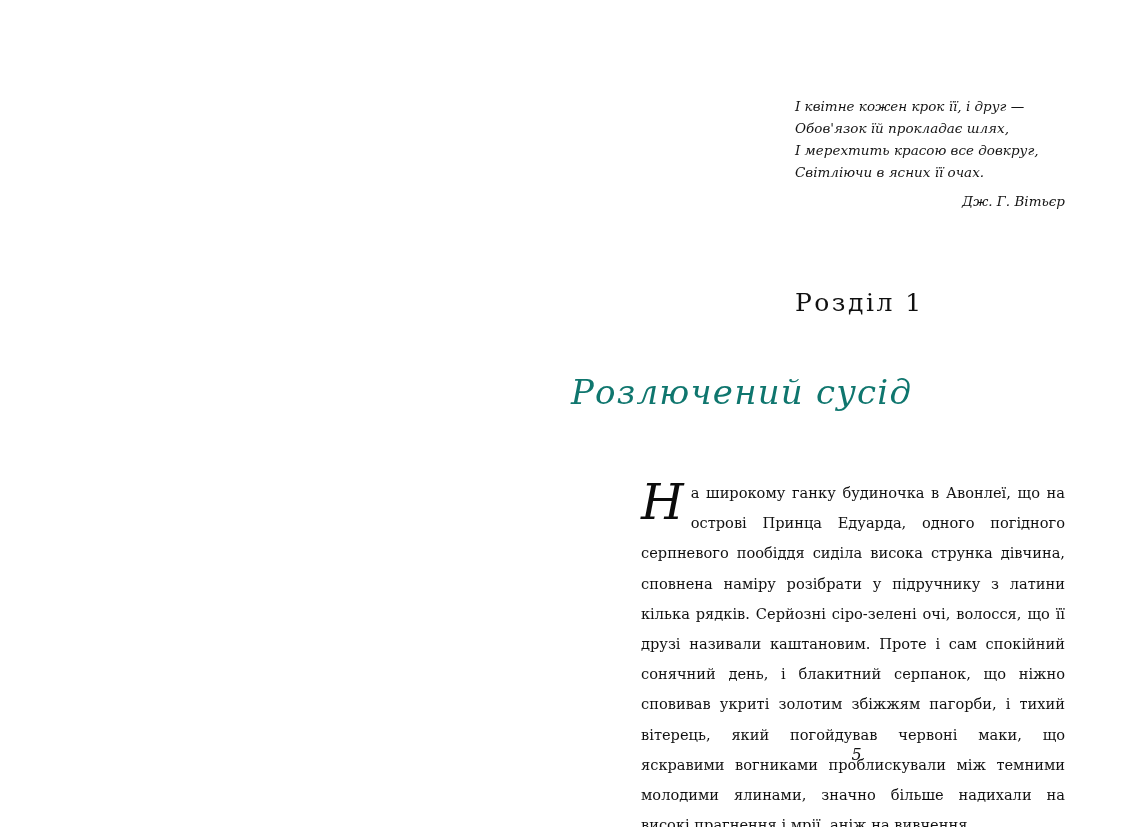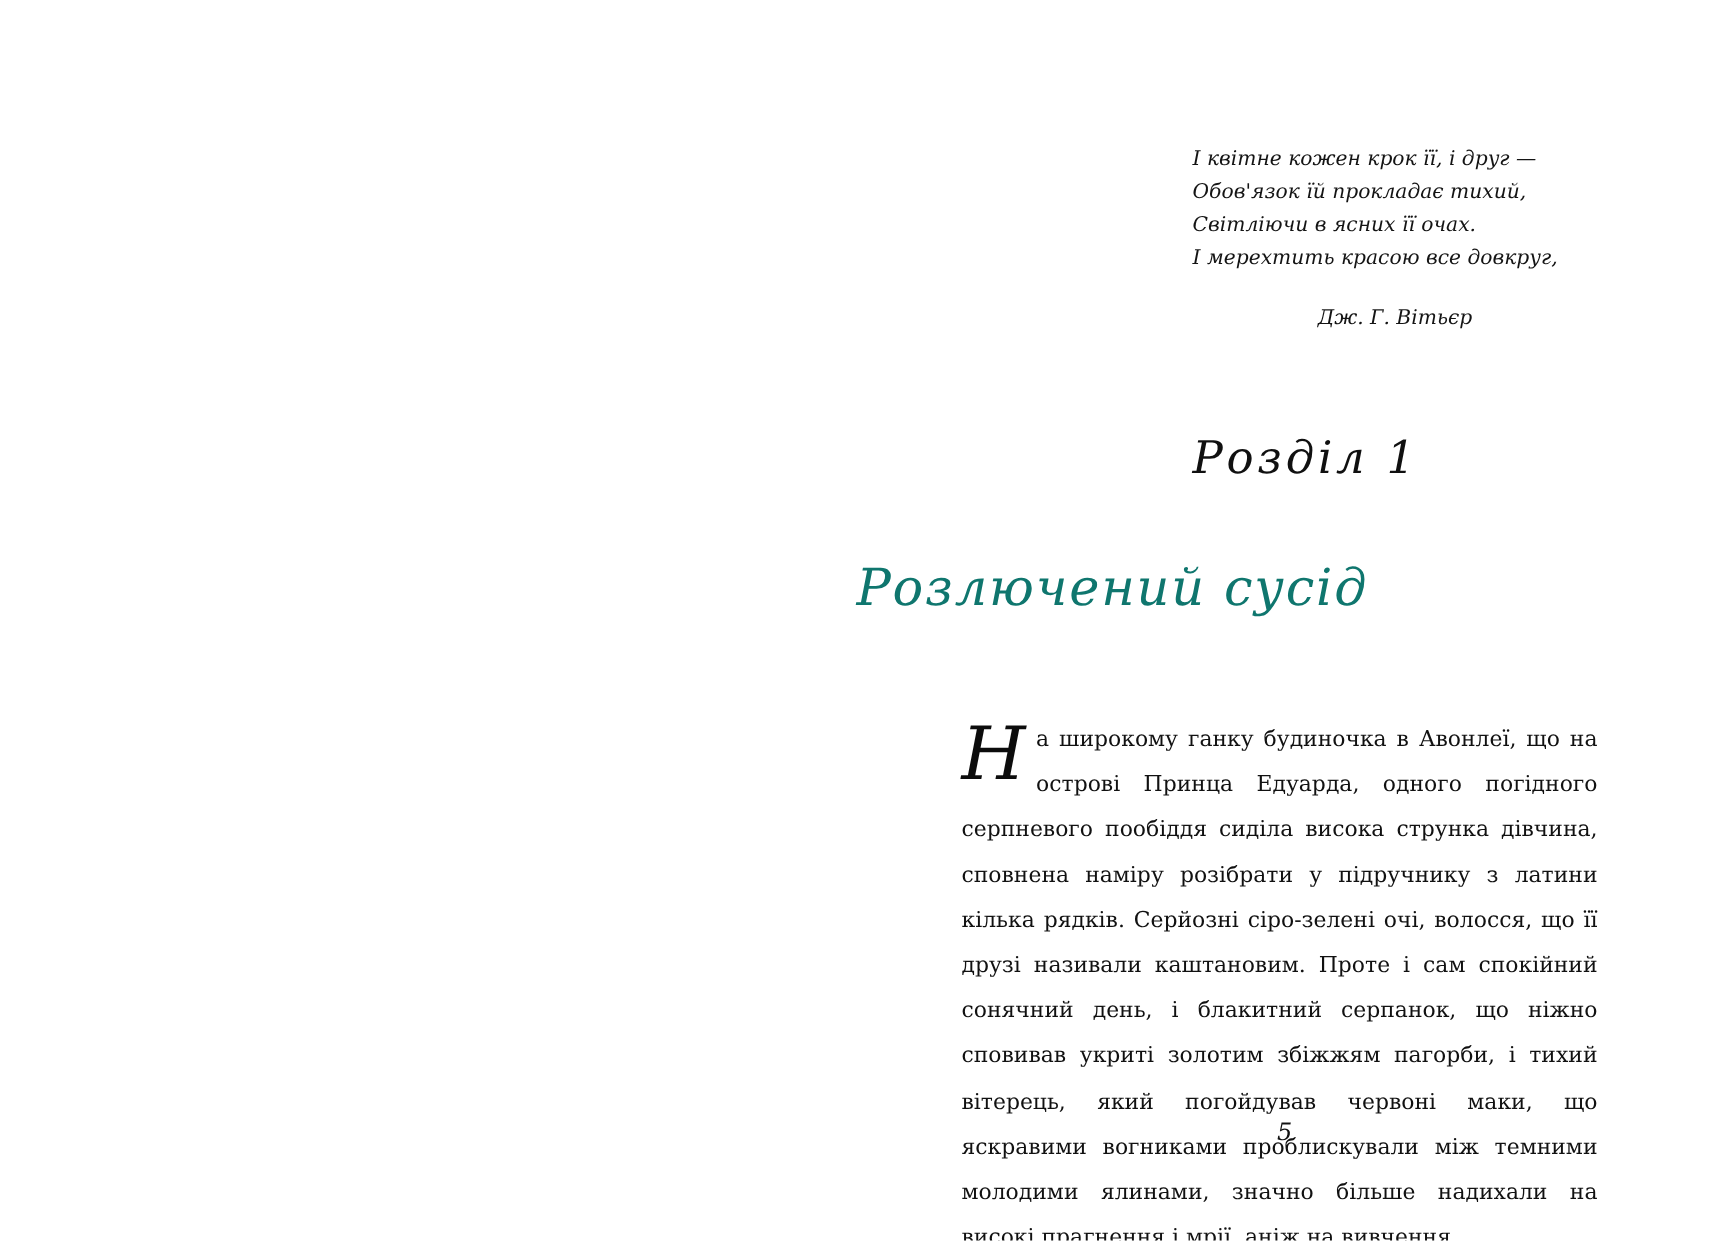--- a/index.html
+++ b/index.html
@@ -56,32 +56,31 @@
     font-size: 13.5px;
     line-height: 1.62;
     color: #141414;
   }
   .epigraph .line {
     display: block;
     white-space: nowrap;
   }
   .epigraph .attribution {
     display: block;
-    margin-top: 19px;
-    text-align: center;
+    margin-top: 8px;
+    text-align: right;
     font-style: italic;
     white-space: nowrap;
   }
   .chapter-number {
     position: absolute;
     left: 224px;
     top: 288px;
     font-family: "DejaVu Serif", serif;
-    font-style: italic;
-    font-size: 30px;
+    font-size: 25px;
     letter-spacing: 2.5px;
     color: #101010;
   }
   .chapter-title {
     position: absolute;
     left: 0;
     right: 78px;
     top: 372px;
     font-family: "DejaVu Serif", serif;
     font-style: italic;
@@ -133,23 +132,23 @@
 
   <div class="page page-left">
     <div class="dedication">
     </div>
   </div>
 
   <div class="page page-right">
 
     <div class="epigraph">
       <span class="line">І квітне кожен крок її, і друг —</span>
-      <span class="line">Обов'язок їй прокладає тихий,</span>
+      <span class="line">Обов'язок їй прокладає шлях,</span>
+      <span class="line">І мерехтить красою все довкруг,</span>
       <span class="line">Світліючи в ясних її очах.</span>
-      <span class="line">І мерехтить красою все довкруг,</span>
       <span class="attribution">Дж. Г. Вітьєр</span>
     </div>
 
     <div class="chapter-number">Розділ 1</div>
 
     <div class="chapter-title">Розлючений сусід</div>
 
     <div class="body-text">
       <span class="dropcap">Н</span><span>а широкому ганку будиночка в Авонлеї, </span><span class="underline-word">що</span><span> на острові Принца Едуарда, одного погідного серпневого пообіддя сиділа висока струнка дівчина, сповнена наміру розібрати у підручнику з латини кілька рядків. Серйозні сіро-зелені очі, волосся, що її друзі називали каштановим. Проте і сам спокійний сонячний день, і блакитний серпанок, що ніжно сповивав укриті золотим збіжжям пагорби, і тихий вітерець, який погойдував червоні маки, що яскравими вогниками проблискували між темними молодими ялинами, значно більше надихали на високі прагнення і мрії, аніж на вивчення</span>
     </div>

